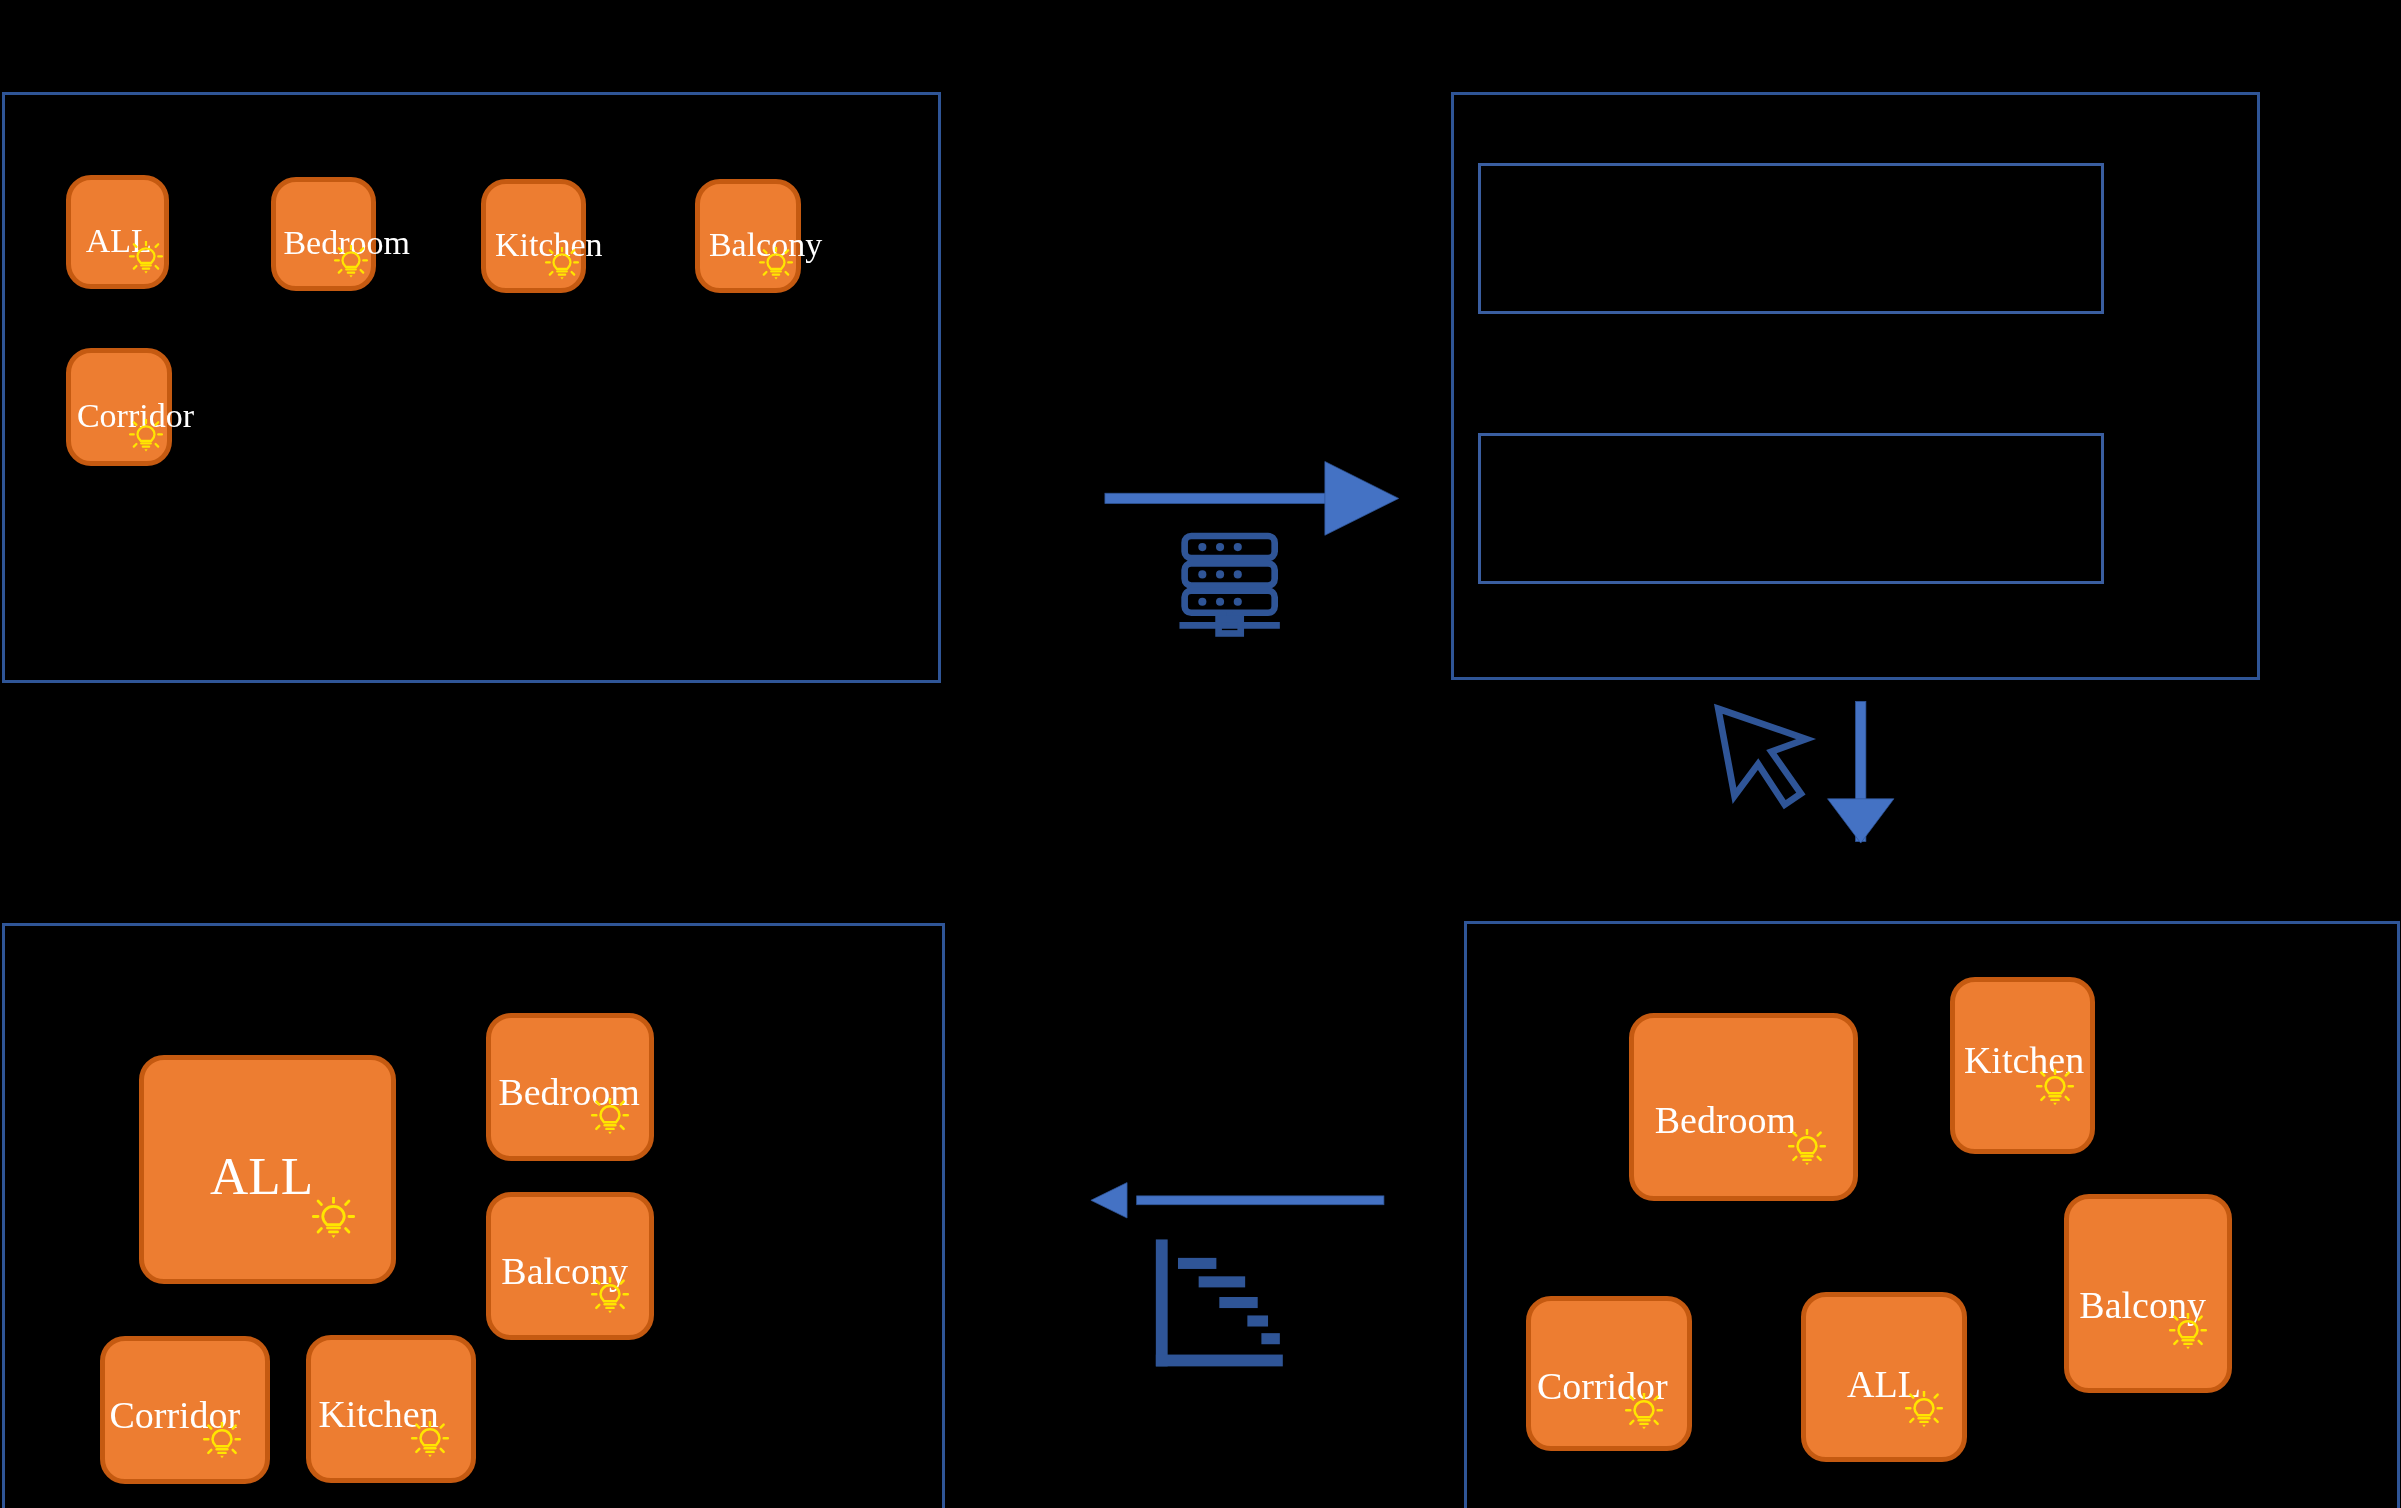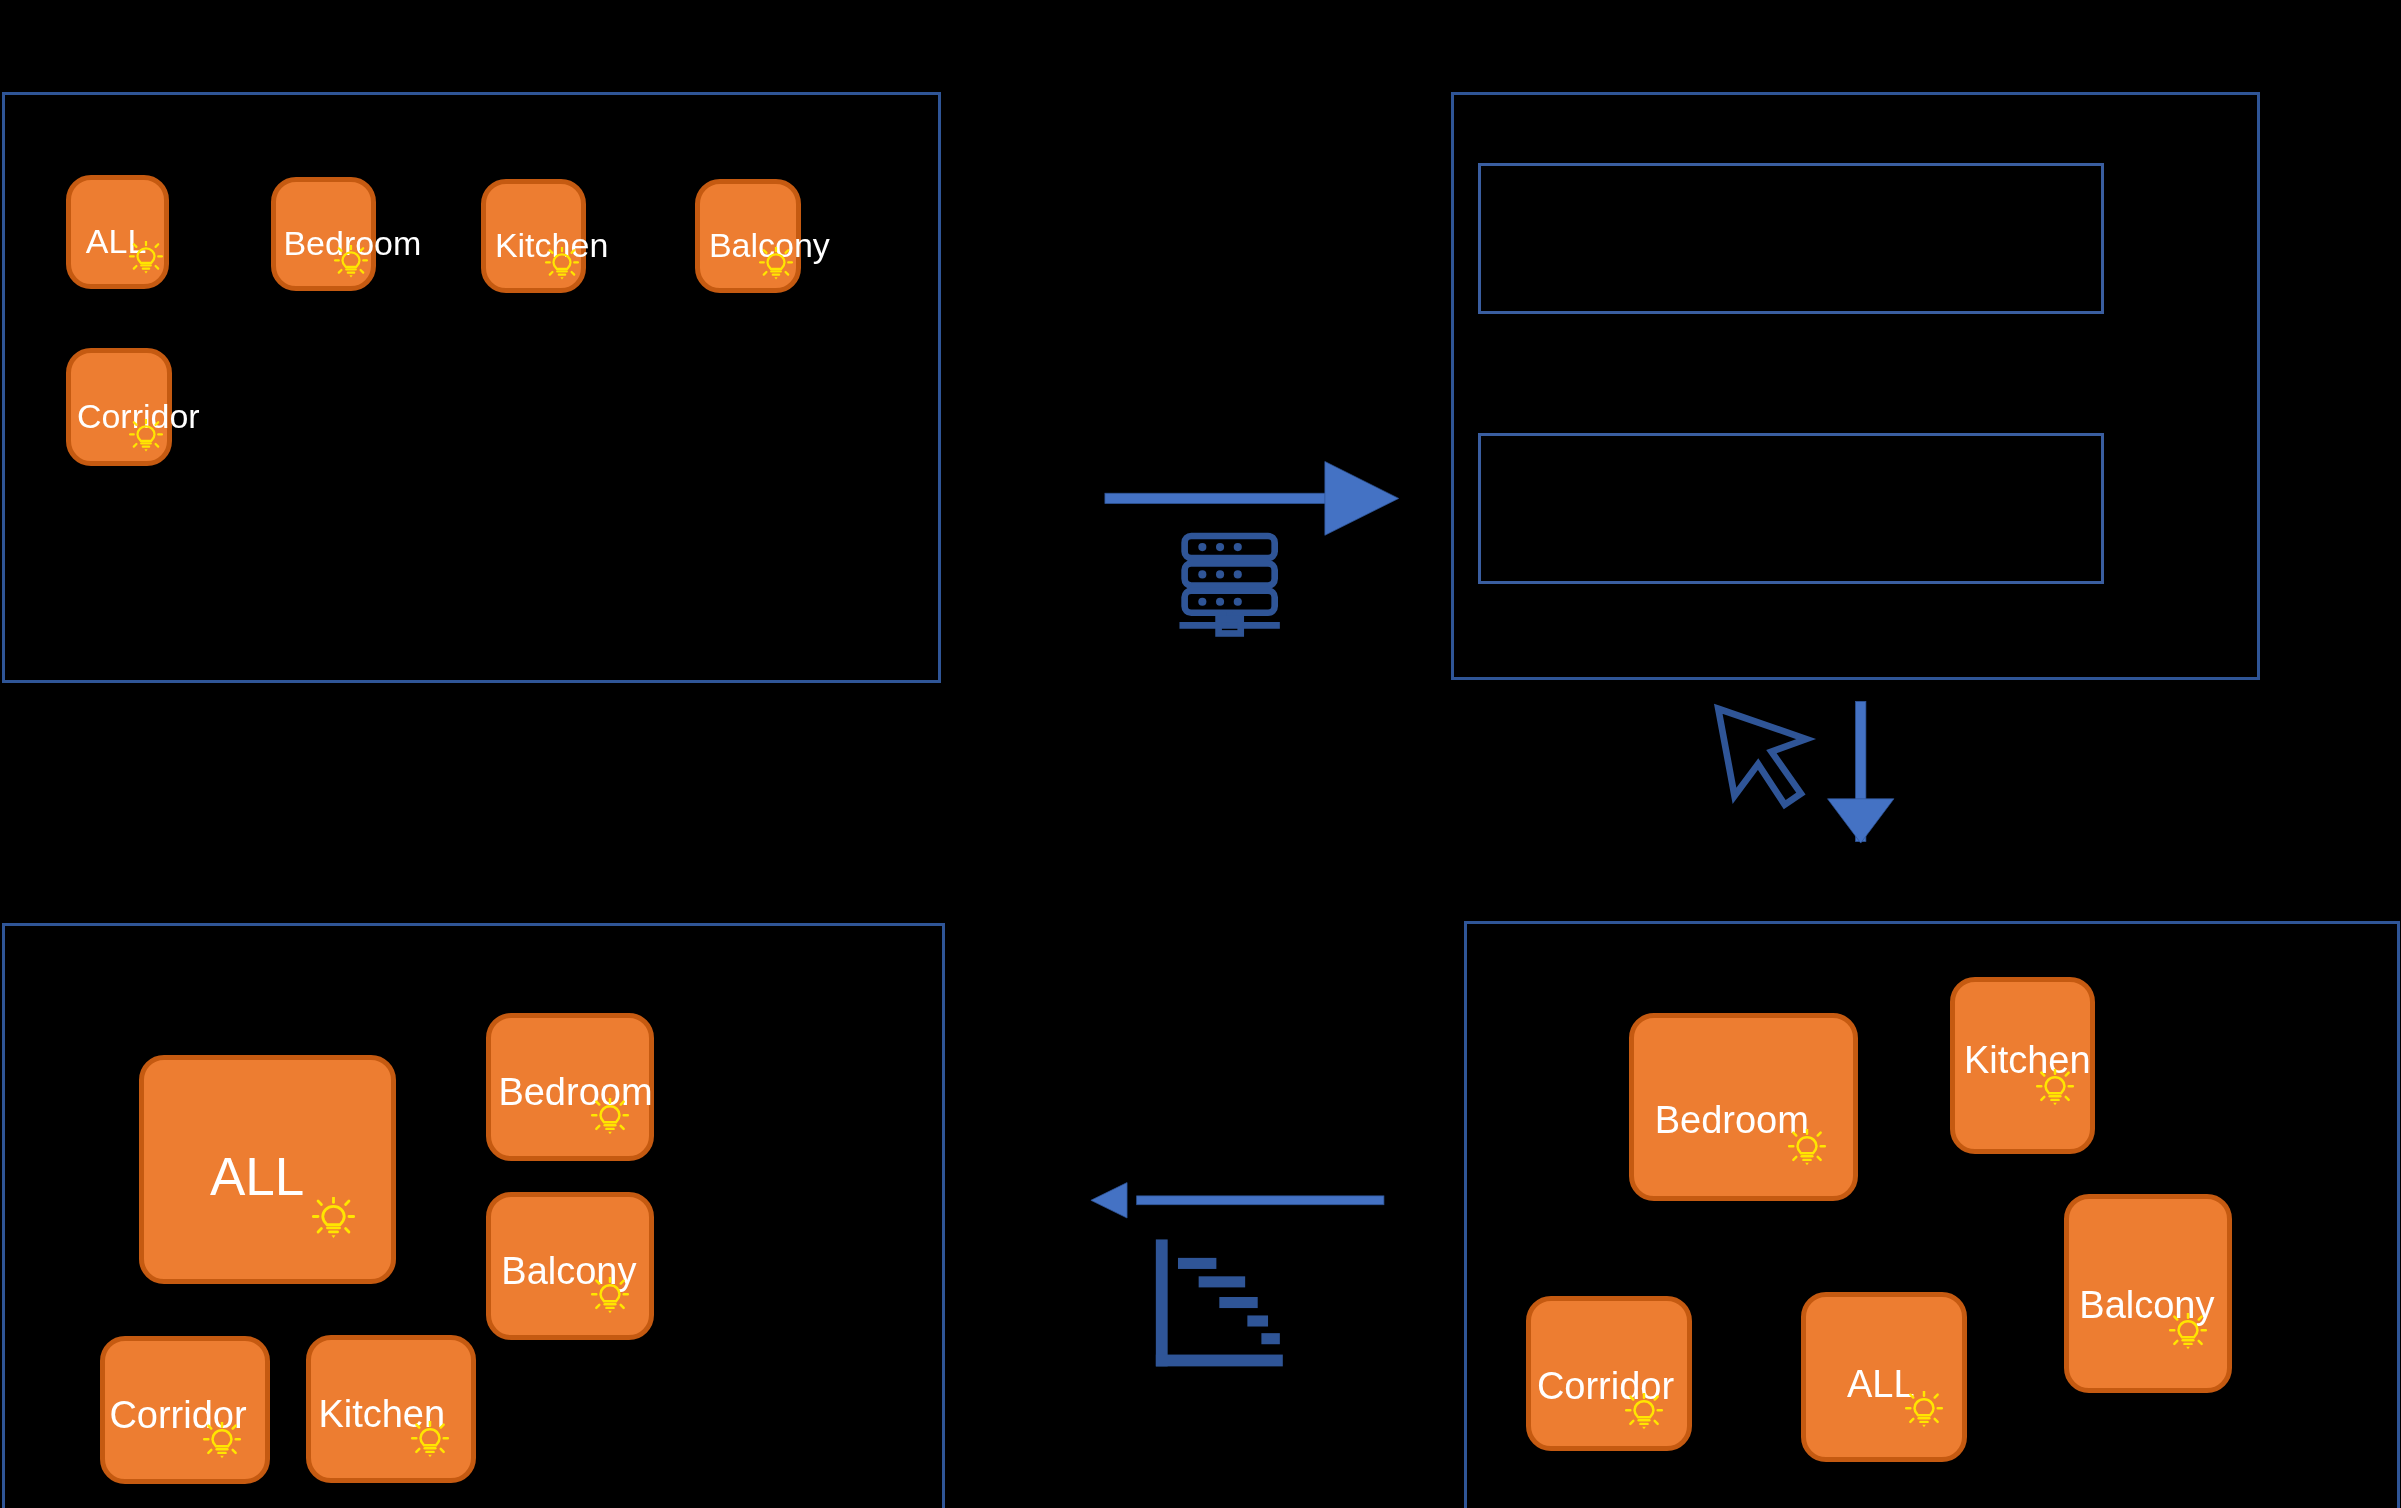--- a/index.html
+++ b/index.html
@@ -34,21 +34,21 @@
     position: absolute;
     box-sizing: border-box;
     background: #ED7D31;
     border: 5.2px solid #C55A11;
     border-radius: 25px;
     box-shadow: 0 3.7px 4.4px rgba(0,0,0,0.55);
   }
   .card-label {
     position: absolute;
     color: #FFFFFF;
-    font-family: Liberation Sans, sans-serif;
+    font-family: Liberation Serif, serif;
     font-weight: 400;
     white-space: nowrap;
     line-height: 1;
   }
   .bulb {
     position: absolute;
     display: block;
   }
 
   

